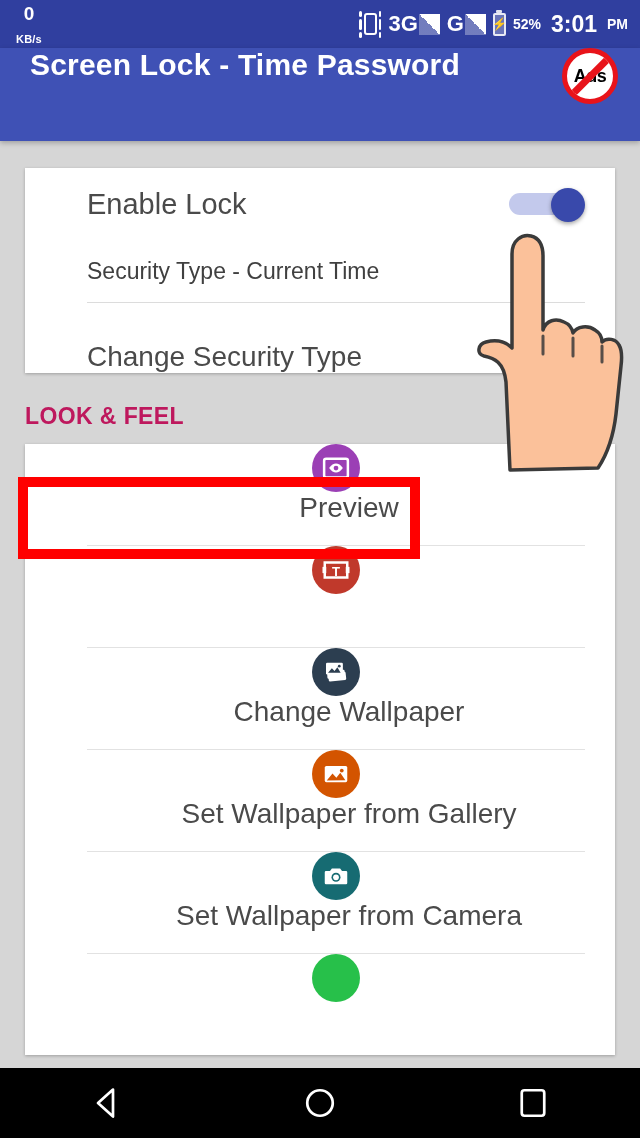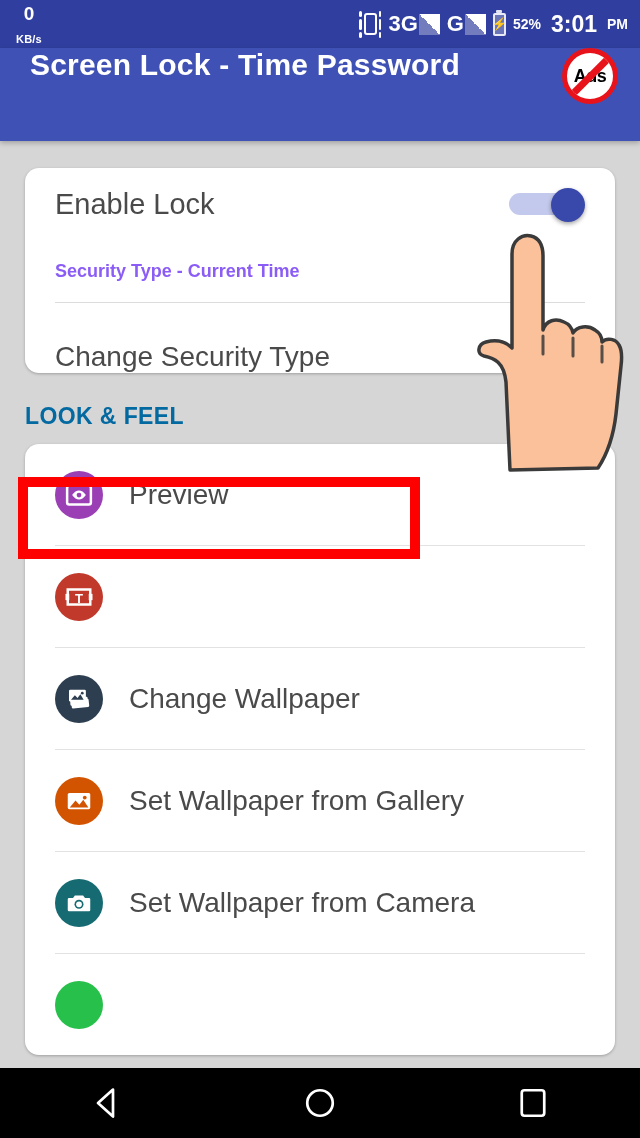--- a/index.html
+++ b/index.html
@@ -65,54 +65,55 @@
                      font-family:"Liberation Sans", sans-serif; letter-spacing:-.5px; }
   #no-ads .slash { position:absolute; width:140%; height:7px; background:#e8131a;
                    transform:rotate(-45deg); }
 
   
   #content { position:absolute; top:141px; left:0; right:0; bottom:70px; background:#d6d6d6; }
 
   .card {
     background:#fff; margin:27px 25px 0 25px;
     box-shadow:0 1px 3px rgba(0,0,0,.26);
-    border-radius:14px;
+    border-radius:0;
+    padding-left:32px;
   }
   .row { padding:0 30px; position:relative; }
   .divider { height:1px; background:#dcdcdc; margin:0 30px; }
 
   
   #enable-row { display:flex; align-items:center; height:72px; }
   #enable-label { font-size:29px; color:#4a4a4a; font-weight:300; }
   #toggle { margin-left:auto; width:76px; height:32px; position:relative; }
   #toggle .track { position:absolute; top:5px; left:0; width:66px; height:22px;
                    background:#c3c9ec; border-radius:11px; }
   #toggle .thumb { position:absolute; top:0; right:0; width:34px; height:34px;
                    background:#3949ab; border-radius:50%;
                    box-shadow:0 2px 4px rgba(0,0,0,.35); }
   #sec-type-row { height:62px; display:flex; align-items:center; }
-  #sec-type-label { font-size:18px; color:#8b5cf6; font-weight:700; }
+  #sec-type-label { font-size:23px; color:#404040; font-weight:400; }
   #change-sec-row { height:70px; display:flex; align-items:flex-end; }
   #change-sec-label { font-size:28px; color:#4a4a4a; font-weight:300; }
 
   
   #red-box {
     position:absolute; left:18px; top:336px; width:402px; height:82px;
     border:10px solid #ff0000; background:transparent; z-index:6; pointer-events:none;
   }
 
   
   #section-header {
-    font-size:23px; font-weight:bold; color:#0369a1;
+    font-size:23px; font-weight:bold; color:#be185d;
     margin:30px 0 0 25px; letter-spacing:.4px;
   }
 
   
   #list-card { margin-top:14px; }
-  .list-item { height:101px; display:flex; align-items:center; padding:0 30px; }
+  .list-item { height:101px; display:flex; align-items:center; padding:0 30px;flex-direction:column; }
   .li-icon { width:48px; height:48px; border-radius:50%; flex:0 0 48px;
              display:flex; align-items:center; justify-content:center; }
   .li-icon svg { display:block; }
   .li-label { margin-left:26px; font-size:28px; color:#4a4a4a; font-weight:300; }
   .li-divider { height:1px; background:#e2e2e2; margin:0 30px; }
 
   
   #hand { position:absolute; left:476px; top:232px; width:148px; height:240px; z-index:7;
           pointer-events:none; }
 

